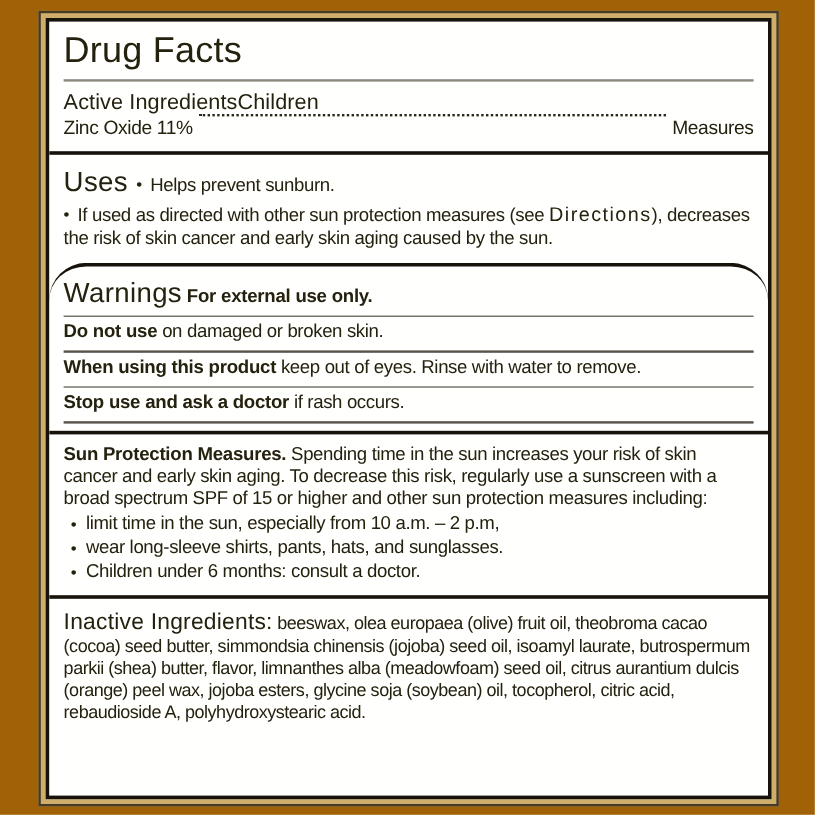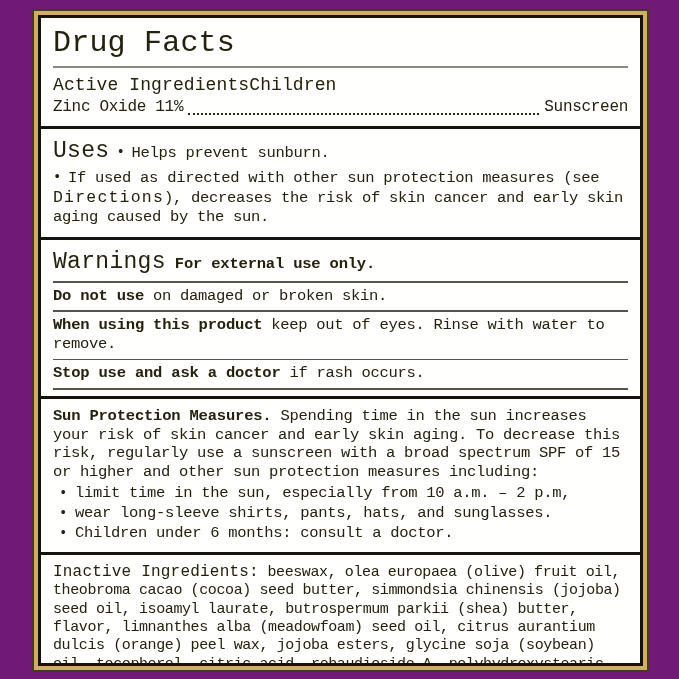--- a/index.html
+++ b/index.html
@@ -1,21 +1,21 @@
 <!DOCTYPE html>
 <html><head>
 <meta charset="utf-8">
 <style>
   html, body { margin:0; padding:0; }
   body {
     width:679px; height:679px; background:#ffffff;
     font-family:"Liberation Sans","DejaVu Sans",sans-serif;
     color:#25210f;
   }
-  .page { position:relative; width:679px; height:679px; background:#701a75;font-family:Liberation Mono, monospace; }
+  .page { position:relative; width:679px; height:679px; background:#a16207; }
 
   .label-outer {
     position:absolute; left:32px; top:9px; width:617px; height:663px;
     box-sizing:border-box;
     border:2px solid #443a26;
     background:#cfae6b;
     padding:4px;
   }
   .label-inner {
     box-sizing:border-box; width:100%; height:100%;
@@ -31,38 +31,38 @@
   .title {
     font-size:30px; line-height:1.15; letter-spacing:0.2px;
     padding:4px 0 5px 0;
   }
   .gray-rule { height:2px; background:#8b887e; margin:0; }
 
   .heads {
     display:flex; 
     font-size:18px; letter-spacing:0.1px; padding-top:3px;
   }
-  .zincrow { display:flex; align-items:flex-end; font-size:16px; padding:2px 0 4px 0; }
+  .zincrow { display:flex; align-items:flex-start; font-size:16px; padding:2px 0 4px 0; }
   .leader { flex:1; border-bottom:2px dotted #2a261a; margin:0 5px; transform:translateY(-3px); }
 
   .hd { font-size:23px; letter-spacing:0.3px; }
   .b  { font-size:14px; margin:0 7px; position:relative; top:-1px; }
   b, .bold { font-weight:bold; letter-spacing:-0.2px; }
   .dirword { letter-spacing:1.2px; font-size:16.5px; }
 
   p.flow { margin:0; padding:2px 0; }
   .wrow { margin:0; padding:4px 0 5px 0; }
   .thin { height:1.5px; background:#57534a; }
-  .warn-wrap { padding-bottom:6px; }
+  .warn-wrap { padding-bottom:6px;border-radius:31px; }
 
   .blist { display:flex; align-items:flex-start; padding:0 0 1px 4px; }
   .blist .b { margin:0 8px 0 2px; top:1px; }
 
   .inactive-text { font-size:15px; letter-spacing:-0.4px; }
-  .inactive-hd { font-size:16px; letter-spacing:0.2px; }
+  .inactive-hd { font-size:19px; letter-spacing:0.2px; }
 </style>
 </head>
 <body>
 
 <div class="page">
   <div class="label-outer">
     <div class="label-inner">
 
       <div class="sec">
         <div class="title">Drug Facts</div>
@@ -70,21 +70,21 @@
       </div>
 
       <div class="sec" style="padding-top:0;">
         <div class="heads">
           <span>Active Ingredients</span>
           <span>Children</span>
         </div>
         <div class="zincrow">
           <span>Zinc Oxide 11%</span>
           <span class="leader"></span>
-          <span>Sunscreen</span>
+          <span>Measures</span>
         </div>
       </div>
 
       <div class="sec bt" style="padding-top:6px; padding-bottom:8px;">
         <p class="flow"><span class="hd">Uses</span><span class="b">•</span><span>Helps prevent sunburn.</span></p>
         <p class="flow"><span class="b" style="margin-left:0;">•</span><span>If used as directed with other sun protection measures (see</span> <span class="dirword">Directions</span><span>), decreases the risk of skin cancer and early skin aging caused by the sun.</span></p>
       </div>
 
       <div class="sec bt warn-wrap">
         <p class="wrow"><span class="hd">Warnings</span> <b>For external use only.</b></p>

